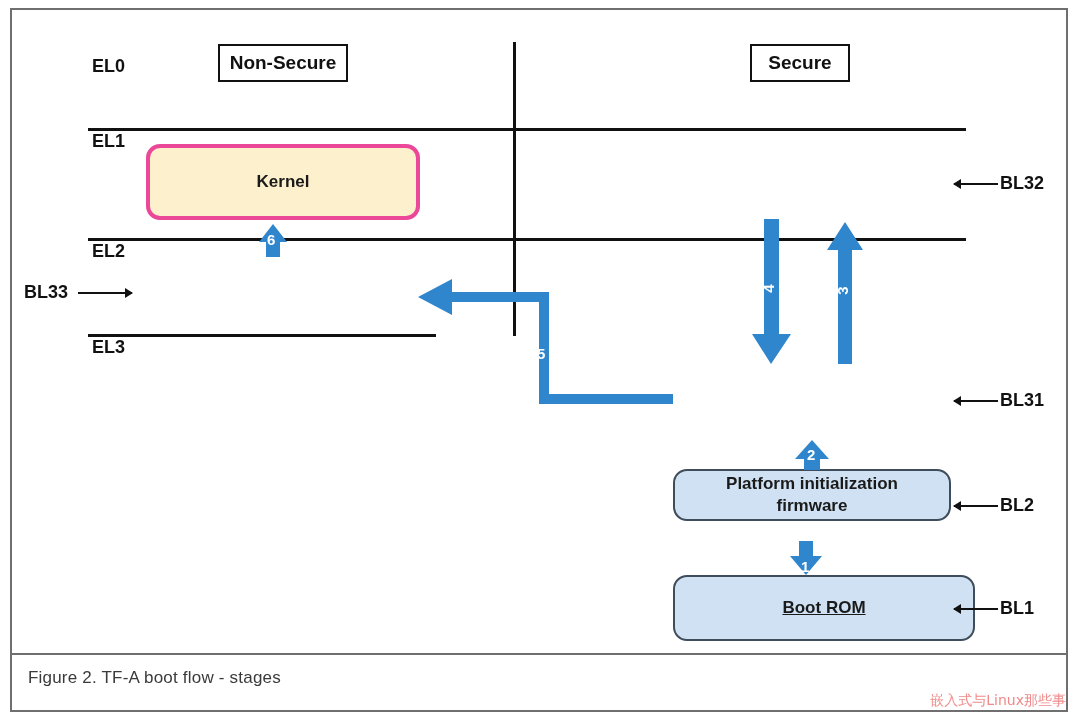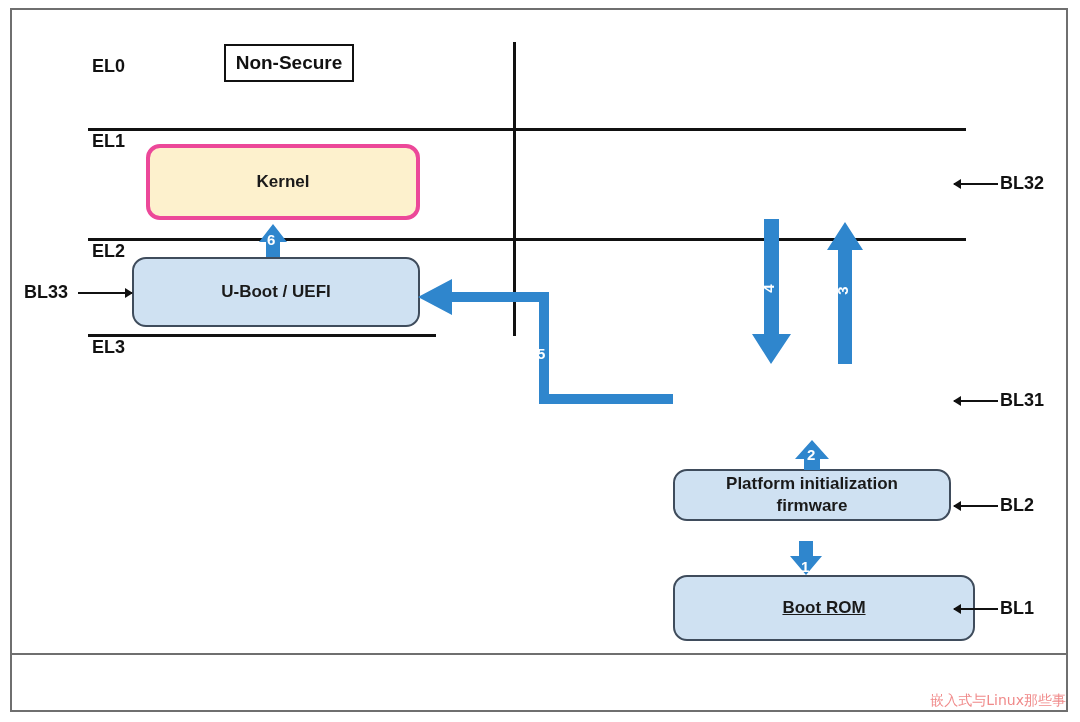--- a/index.html
+++ b/index.html
@@ -67,24 +67,24 @@
   <div class="el-line" style="left:88px;top:238px;width:878px;"></div>
   <div class="el-line" style="left:88px;top:334px;width:348px;"></div>
 
   <div class="el-label" style="left:92px;top:56px;">EL0</div>
   <div class="el-label" style="left:92px;top:131px;">EL1</div>
   <div class="el-label" style="left:92px;top:241px;">EL2</div>
   <div class="el-label" style="left:92px;top:337px;">EL3</div>
 
   <div class="divider" style="left:513px;top:42px;height:294px;"></div>
 
-  <div class="world" style="left:224px;top:44px;width:126px;height:34px;">Non-Secure</div>
+  <div class="world" style="left:218px;top:44px;width:126px;height:34px;">Non-Secure</div>
+  <div class="world" style="left:750px;top:44px;width:96px;height:34px;">Secure</div>
 
   <div class="box yellow" style="left:146px;top:144px;width:274px;height:76px;">Kernel</div>
-  <div class="box blue" style="left:132px;top:257px;width:288px;height:70px;">U-Boot / UEFI</div>
   <div class="box blue" style="left:673px;top:469px;width:278px;height:52px;padding:0 18px;">Platform initialization firmware</div>
   <div class="box blue" style="left:673px;top:575px;width:302px;height:66px;text-decoration:underline;">Boot ROM</div>
 
   <div class="bl-label" style="left:24px;top:282px;">BL33</div>
   <div class="bl-conn rightward" style="left:78px;top:292px;width:54px;"></div>
 
   <div class="bl-label" style="left:1000px;top:173px;">BL32</div>
   <div class="bl-conn" style="left:954px;top:183px;width:44px;"></div>
 
   <div class="bl-label" style="left:1000px;top:390px;">BL31</div>
@@ -124,14 +124,15 @@
   </svg>
 
   <div class="anum" style="left:801px;top:558px;">1</div>
   <div class="anum" style="left:807px;top:446px;">2</div>
   <div class="anum rot" style="left:838px;top:282px;">3</div>
   <div class="anum rot" style="left:764px;top:280px;">4</div>
   <div class="anum" style="left:537px;top:345px;">5</div>
   <div class="anum" style="left:267px;top:231px;">6</div>
 
   <div class="cap-sep"></div>
+  <div class="caption">Figure 2.  TF-A boot flow - stages</div>
   <div class="watermark">嵌入式与Linux那些事</div>
 </div>
 
 </body></html>

